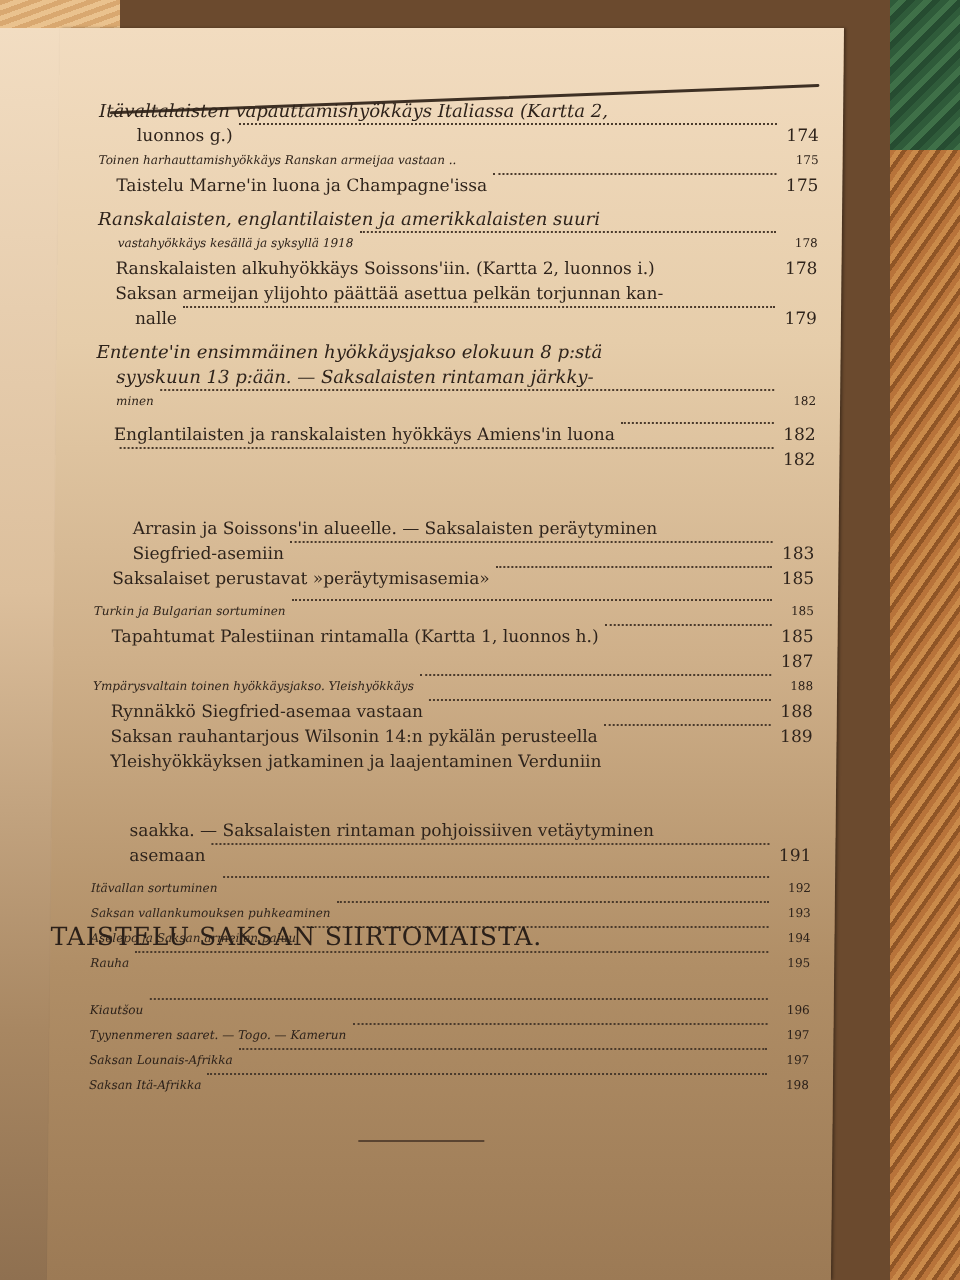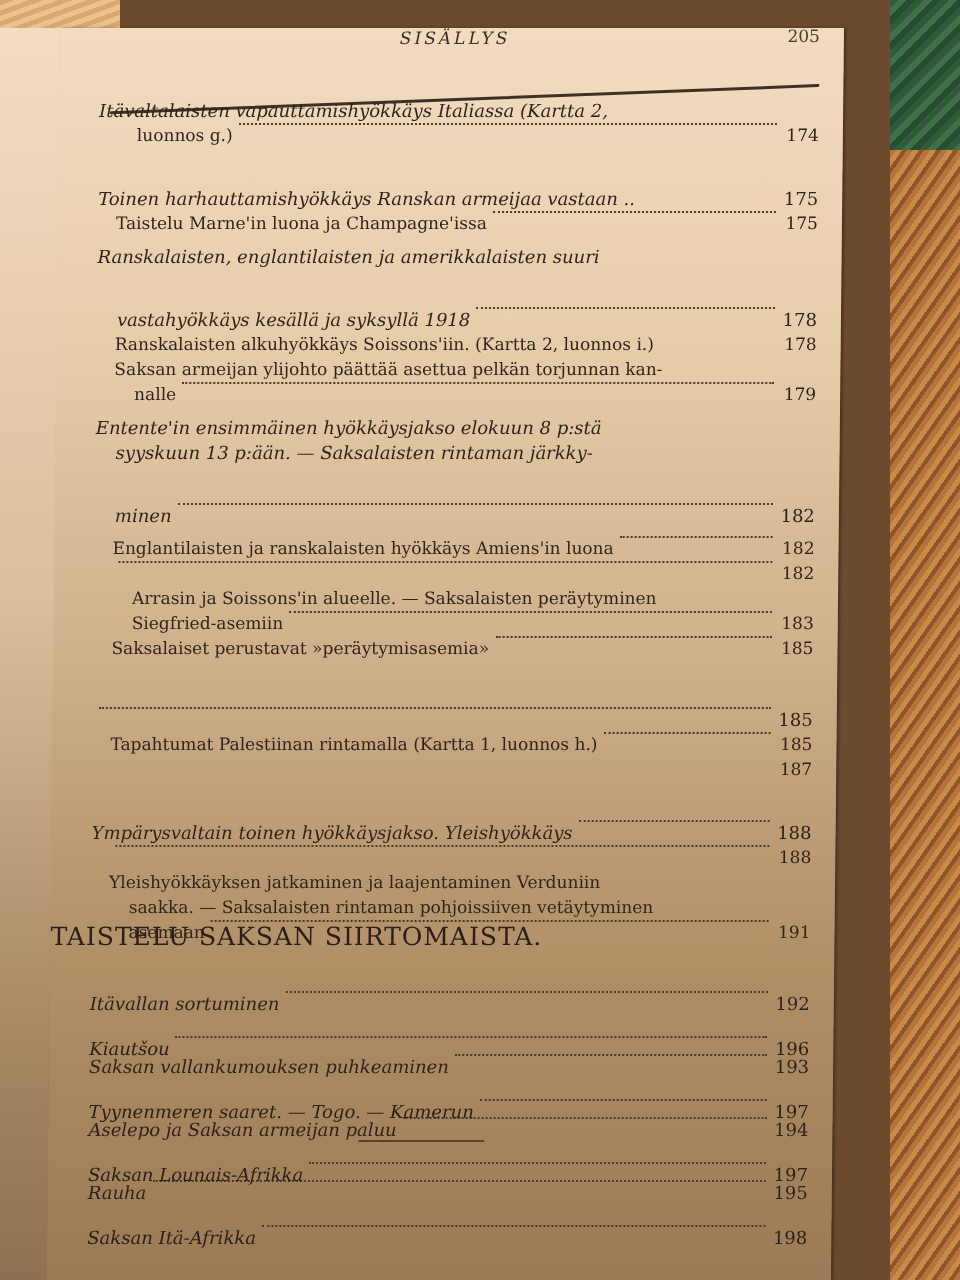--- a/index.html
+++ b/index.html
@@ -52,30 +52,30 @@
     border-radius: 2px;
   }
   .toc {
     position: absolute; left: 40px; top: 70px; width: 720px;
     color: #2e231b;
   }
   .entry {
     display: flex; align-items: flex-start;
     font-size: 17px; line-height: 25px;
   }
-  .entry.main { font-style: italic; font-size: 18px; margin-top: 38px; }
+  .entry.main { font-style: italic; font-size: 12px; }
   .entry.sub { padding-left: 18px; }
   .entry .title { white-space: normal; }
   .entry .leader {
     flex: 1; border-bottom: 2px dotted #4a3a2c; margin: 0 6px 6px 6px; min-width: 20px;
   }
   .entry .pg { font-style: normal; width: 36px; text-align: right; }
   .textline { font-size: 17px; line-height: 25px; }
   .textline.sub { padding-left: 18px; }
-  .textline.cont { padding-left: 38px; }
+  .textline.cont { padding-left: 38px; margin-top: 44px; }
   .textline.main { font-style: italic; font-size: 18px; }
   .textline.maincont { font-style: italic; font-size: 18px; padding-left: 20px; }
   .gap { height: 8px; }
   .section-title {
     position: absolute; left: 0; width: 784px; top: 894px;
     text-align: left; font-size: 25px; letter-spacing: 1px; color: #2b2019;
   }
   .toc2 {
     position: absolute; left: 40px; top: 970px; width: 720px; color: #2b2019;
   }
@@ -85,24 +85,20 @@
 </style>
 </head>
 <body>
 
 <div class="bg-fabric-tl"></div>
 <div class="bg-fabric-top"></div>
 <div class="bg-fabric-bottom"></div>
 <div class="page-edge"></div>
 
 <div class="page">
-  <div class="header">
-    <span class="running-title">SISÄLLYS</span>
-    <span class="page-number">205</span>
-  </div>
   <div class="header-rule"></div>
 
   <div class="toc">
 
     <div class="textline main">Itävaltalaisten vapauttamishyökkäys Italiassa (Kartta 2,</div>
     <div class="entry sub" style="padding-left:38px">
       <span class="title">luonnos g.)</span>
       <span class="leader"></span>
       <span class="pg">174</span>
     </div>
@@ -158,40 +154,47 @@
       <span class="leader"></span>
       <span class="pg">183</span>
     </div>
     <div class="entry sub">
       <span class="title">Saksalaiset perustavat »peräytymisasemia»</span>
       <span class="leader"></span>
       <span class="pg">185</span>
     </div>
     <div class="gap"></div>
     <div class="entry main">
+      <span class="title">Turkin ja Bulgarian sortuminen</span>
       <span class="leader"></span>
       <span class="pg">185</span>
     </div>
     <div class="entry sub">
       <span class="title">Tapahtumat Palestiinan rintamalla (Kartta 1, luonnos h.)</span>
       <span class="leader"></span>
       <span class="pg">185</span>
     </div>
     <div class="entry sub">
       <span class="leader" style="border:none"></span>
       <span class="pg">187</span>
     </div>
     <div class="entry main">
       <span class="title">Ympärysvaltain toinen hyökkäysjakso. Yleishyökkäys</span>
       <span class="leader"></span>
       <span class="pg">188</span>
     </div>
     <div class="entry sub">
+      <span class="title">Rynnäkkö Siegfried-asemaa vastaan</span>
       <span class="leader"></span>
       <span class="pg">188</span>
+    </div>
+    <div class="entry sub">
+      <span class="title">Saksan rauhantarjous Wilsonin 14:n pykälän perusteella</span>
+      <span class="leader"></span>
+      <span class="pg">189</span>
     </div>
     <div class="textline sub">Yleishyökkäyksen jatkaminen ja laajentaminen Verduniin</div>
     <div class="textline cont">saakka. — Saksalaisten rintaman pohjoissiiven vetäytyminen</div>
     <div class="entry sub" style="padding-left:38px">
       <span class="title">asemaan</span>
       <span class="leader"></span>
       <span class="pg">191</span>
     </div>
     <div class="gap"></div>
     <div class="entry main">

